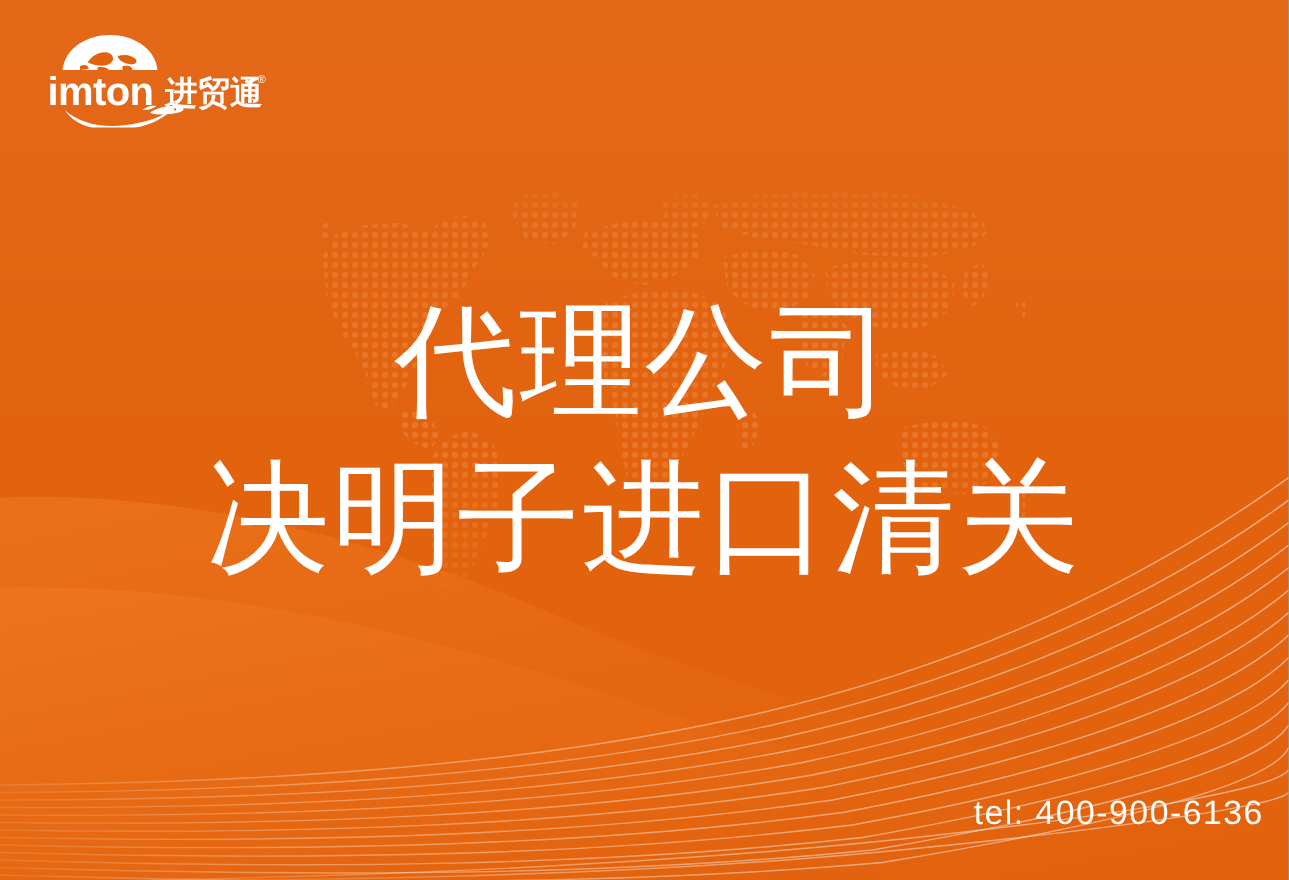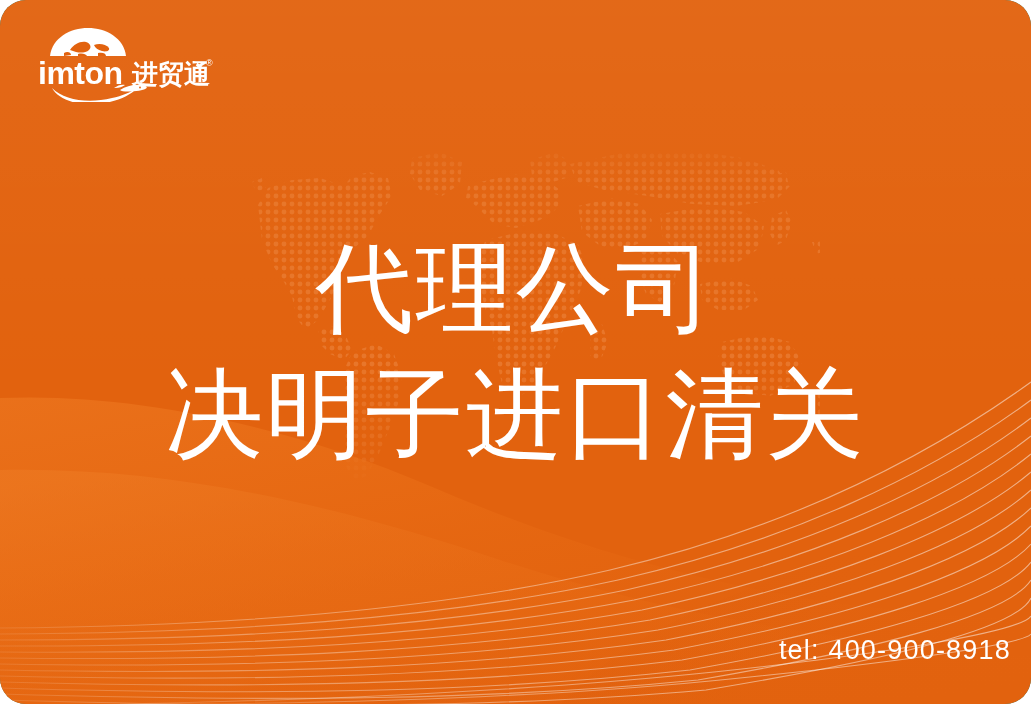--- a/index.html
+++ b/index.html
@@ -11,21 +11,20 @@
     font-family: "Liberation Sans", "DejaVu Sans", sans-serif;
   }
 
   #banner {
     position: relative;
     width: 1031px;
     height: 704px;
     overflow: hidden;
     background: #0f766e;
     isolation: isolate;
-    border-radius: 26px;
   }
 
   
   .layer {
     position: absolute;
     inset: 0;
     width: 100%;
     height: 100%;
     pointer-events: none;
   }
@@ -265,15 +264,15 @@
       <path d="M78 62 C 82 59, 86 58, 89 59 C 86 61, 82 62.5, 78 62 Z" fill="#ffffff"></path>
       <circle cx="104" cy="61.5" r="0.9" fill="#e2620e"></circle>
     </g>
   </svg>
 
   <div id="headline">
     <span class="hl-line">代理公司</span>
     <span class="hl-line">决明子进口清关</span>
   </div>
 
-  <div id="tel">tel: 400-900-8918</div>
+  <div id="tel">tel: 400-900-6136</div>
 
 </div>
 
 </body></html>

